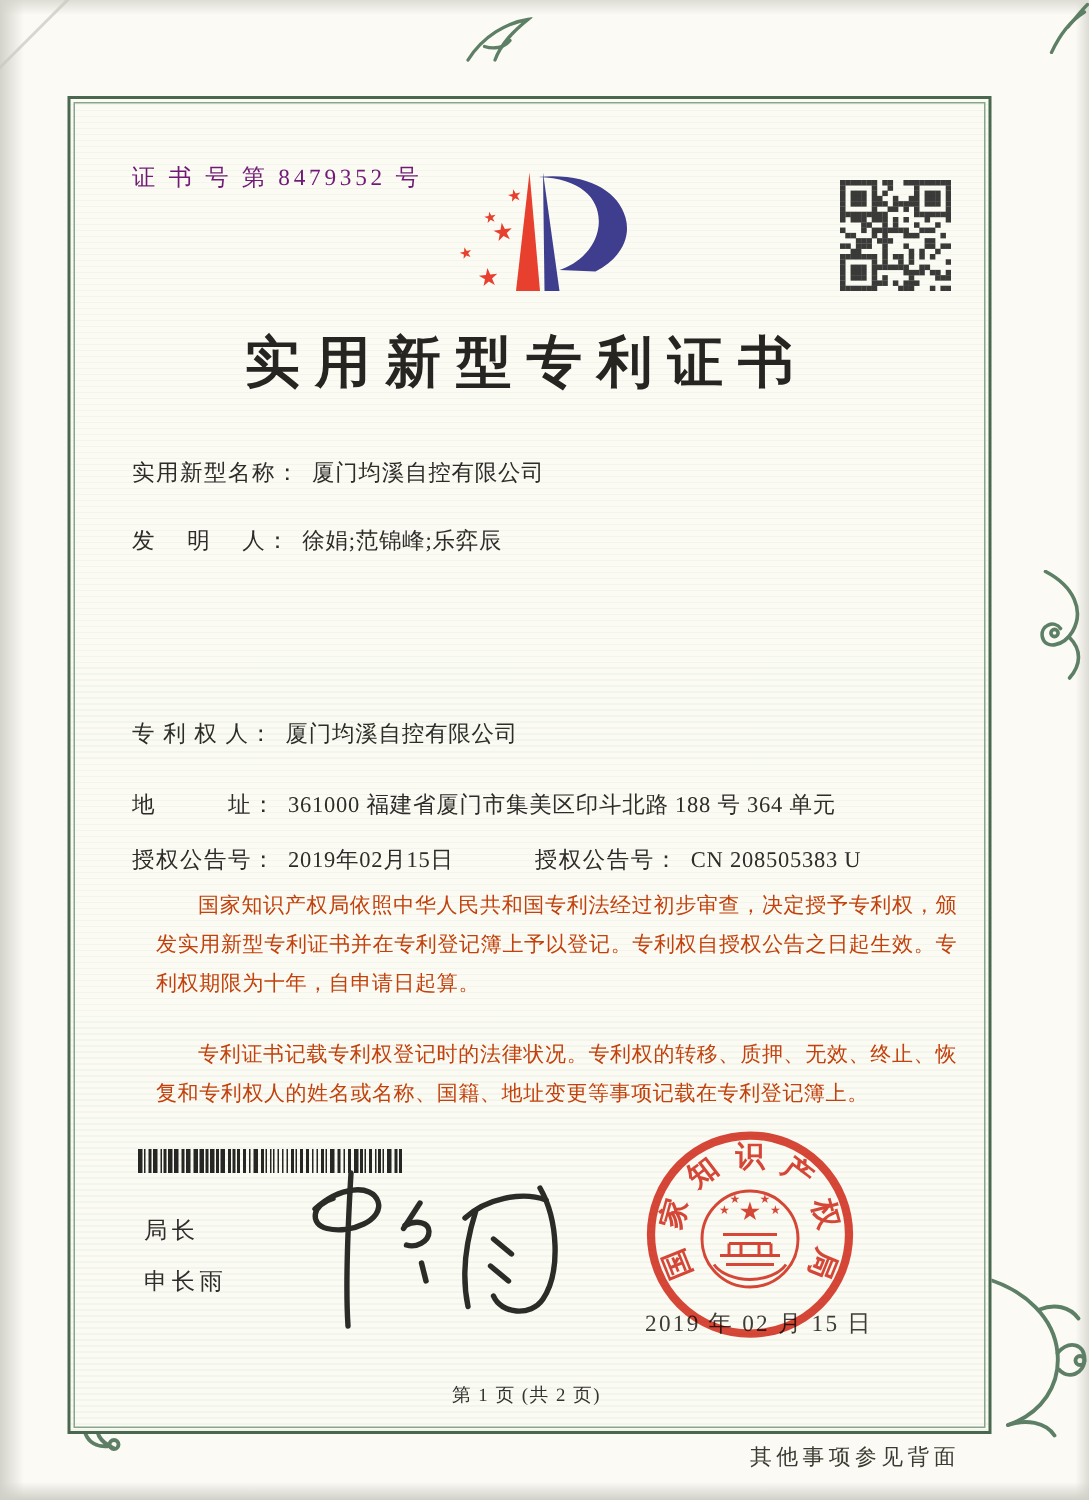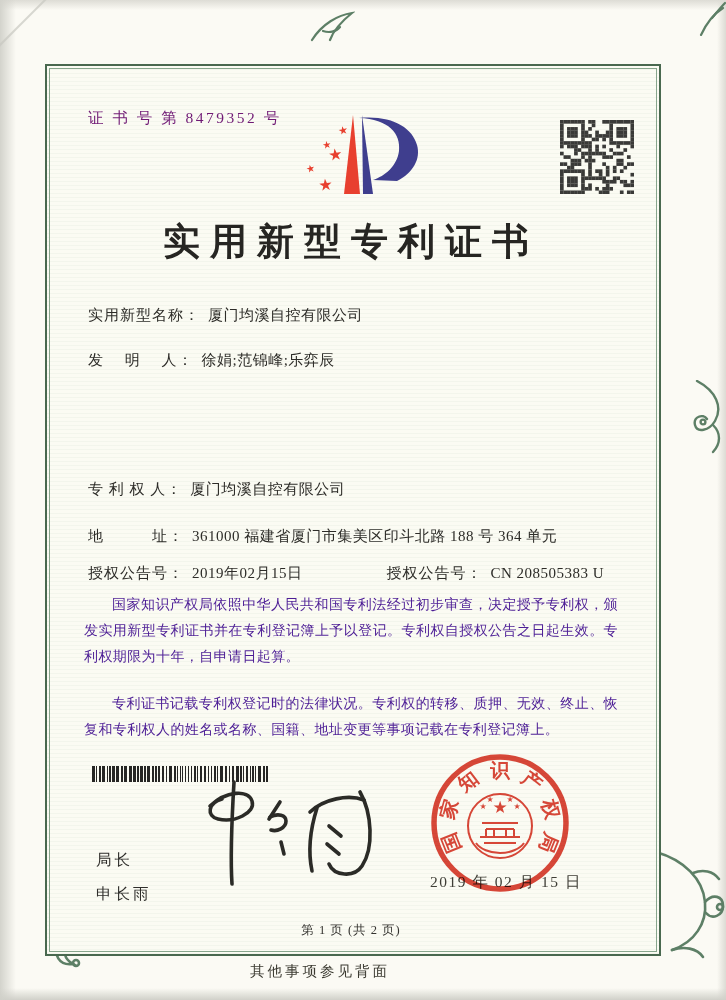--- a/index.html
+++ b/index.html
@@ -36,42 +36,42 @@
   .qr{position:absolute;left:560px;top:120px;width:74px;height:74px;}
 
   .title{position:absolute;left:45px;top:217px;width:612px;text-align:center;
     font-size:37px;font-weight:600;letter-spacing:10px;color:#262522;}
 
   .row{position:absolute;left:88px;font-size:15px;color:#2d2c28;white-space:nowrap;}
   .row .lbl{letter-spacing:1px;}
   .row .val{margin-left:8px;letter-spacing:.5px;}
   .r0{top:306px}.r1{top:351px}.r2{top:396px}.r3{top:440px}.r4{top:480px}.r5{top:527px}
   .rgrant{top:564px}
-  .rgrant .grp2{margin-left:84px;}
-
-  .paras{position:absolute;left:84px;top:592px;width:534px;
-    font-size:14px;line-height:26px;color:#4c1d95;text-align:justify;letter-spacing:.4px;}
+  .rgrant .grp2{margin-left:54px;}
+
+  .paras{position:absolute;left:104px;top:592px;width:534px;
+    font-size:14px;line-height:26px;color:#c2410c;text-align:justify;letter-spacing:.4px;}
   .paras p{margin:0;text-indent:2em;}
   .paras p + p{margin-top:21px;}
 
   .barcode{position:absolute;left:92px;top:766px;width:182px;height:16px;}
 
   .officer{position:absolute;left:96px;top:810px;font-size:15.5px;color:#2f2e2b;
-    font-family:"Liberation Sans","DejaVu Sans",sans-serif;letter-spacing:3px;margin-top:40px;}
+    font-family:"Liberation Sans","DejaVu Sans",sans-serif;letter-spacing:3px;}
   .officer div{margin-bottom:13px;}
 
   .signature{position:absolute;left:180px;top:776px;width:205px;height:118px;}
 
   .seal-date{position:absolute;left:430px;top:872px;font-size:15.5px;letter-spacing:1.5px;color:#3e3d35;}
   .seal{position:absolute;left:424px;top:747px;width:152px;height:152px;
     mix-blend-mode:multiply;opacity:.93;}
 
   .page-num{position:absolute;left:45px;top:922px;width:612px;text-align:center;
     font-size:12.5px;color:#34332f;letter-spacing:1px;}
-  .back-note{position:absolute;left:0;top:962px;width:640px;text-align:center;
+  .back-note{position:absolute;left:0;top:962px;width:640px;text-align:right;
     font-size:14.5px;color:#3c3b32;letter-spacing:3px;}
 
   .flourish{position:absolute;pointer-events:none;}
   .fl-bl{left:12px;top:860px;width:132px;height:112px;}
   .fl-br{left:653px;top:843px;width:73px;height:118px;}
   .fl-rm{left:690px;top:380px;width:36px;height:74px;}
   .fl-tr{left:697px;top:1px;width:29px;height:35px;}
   .fl-tc{left:309px;top:9px;width:46px;height:33px;}
   svg text{user-select:none;}
 </style>

